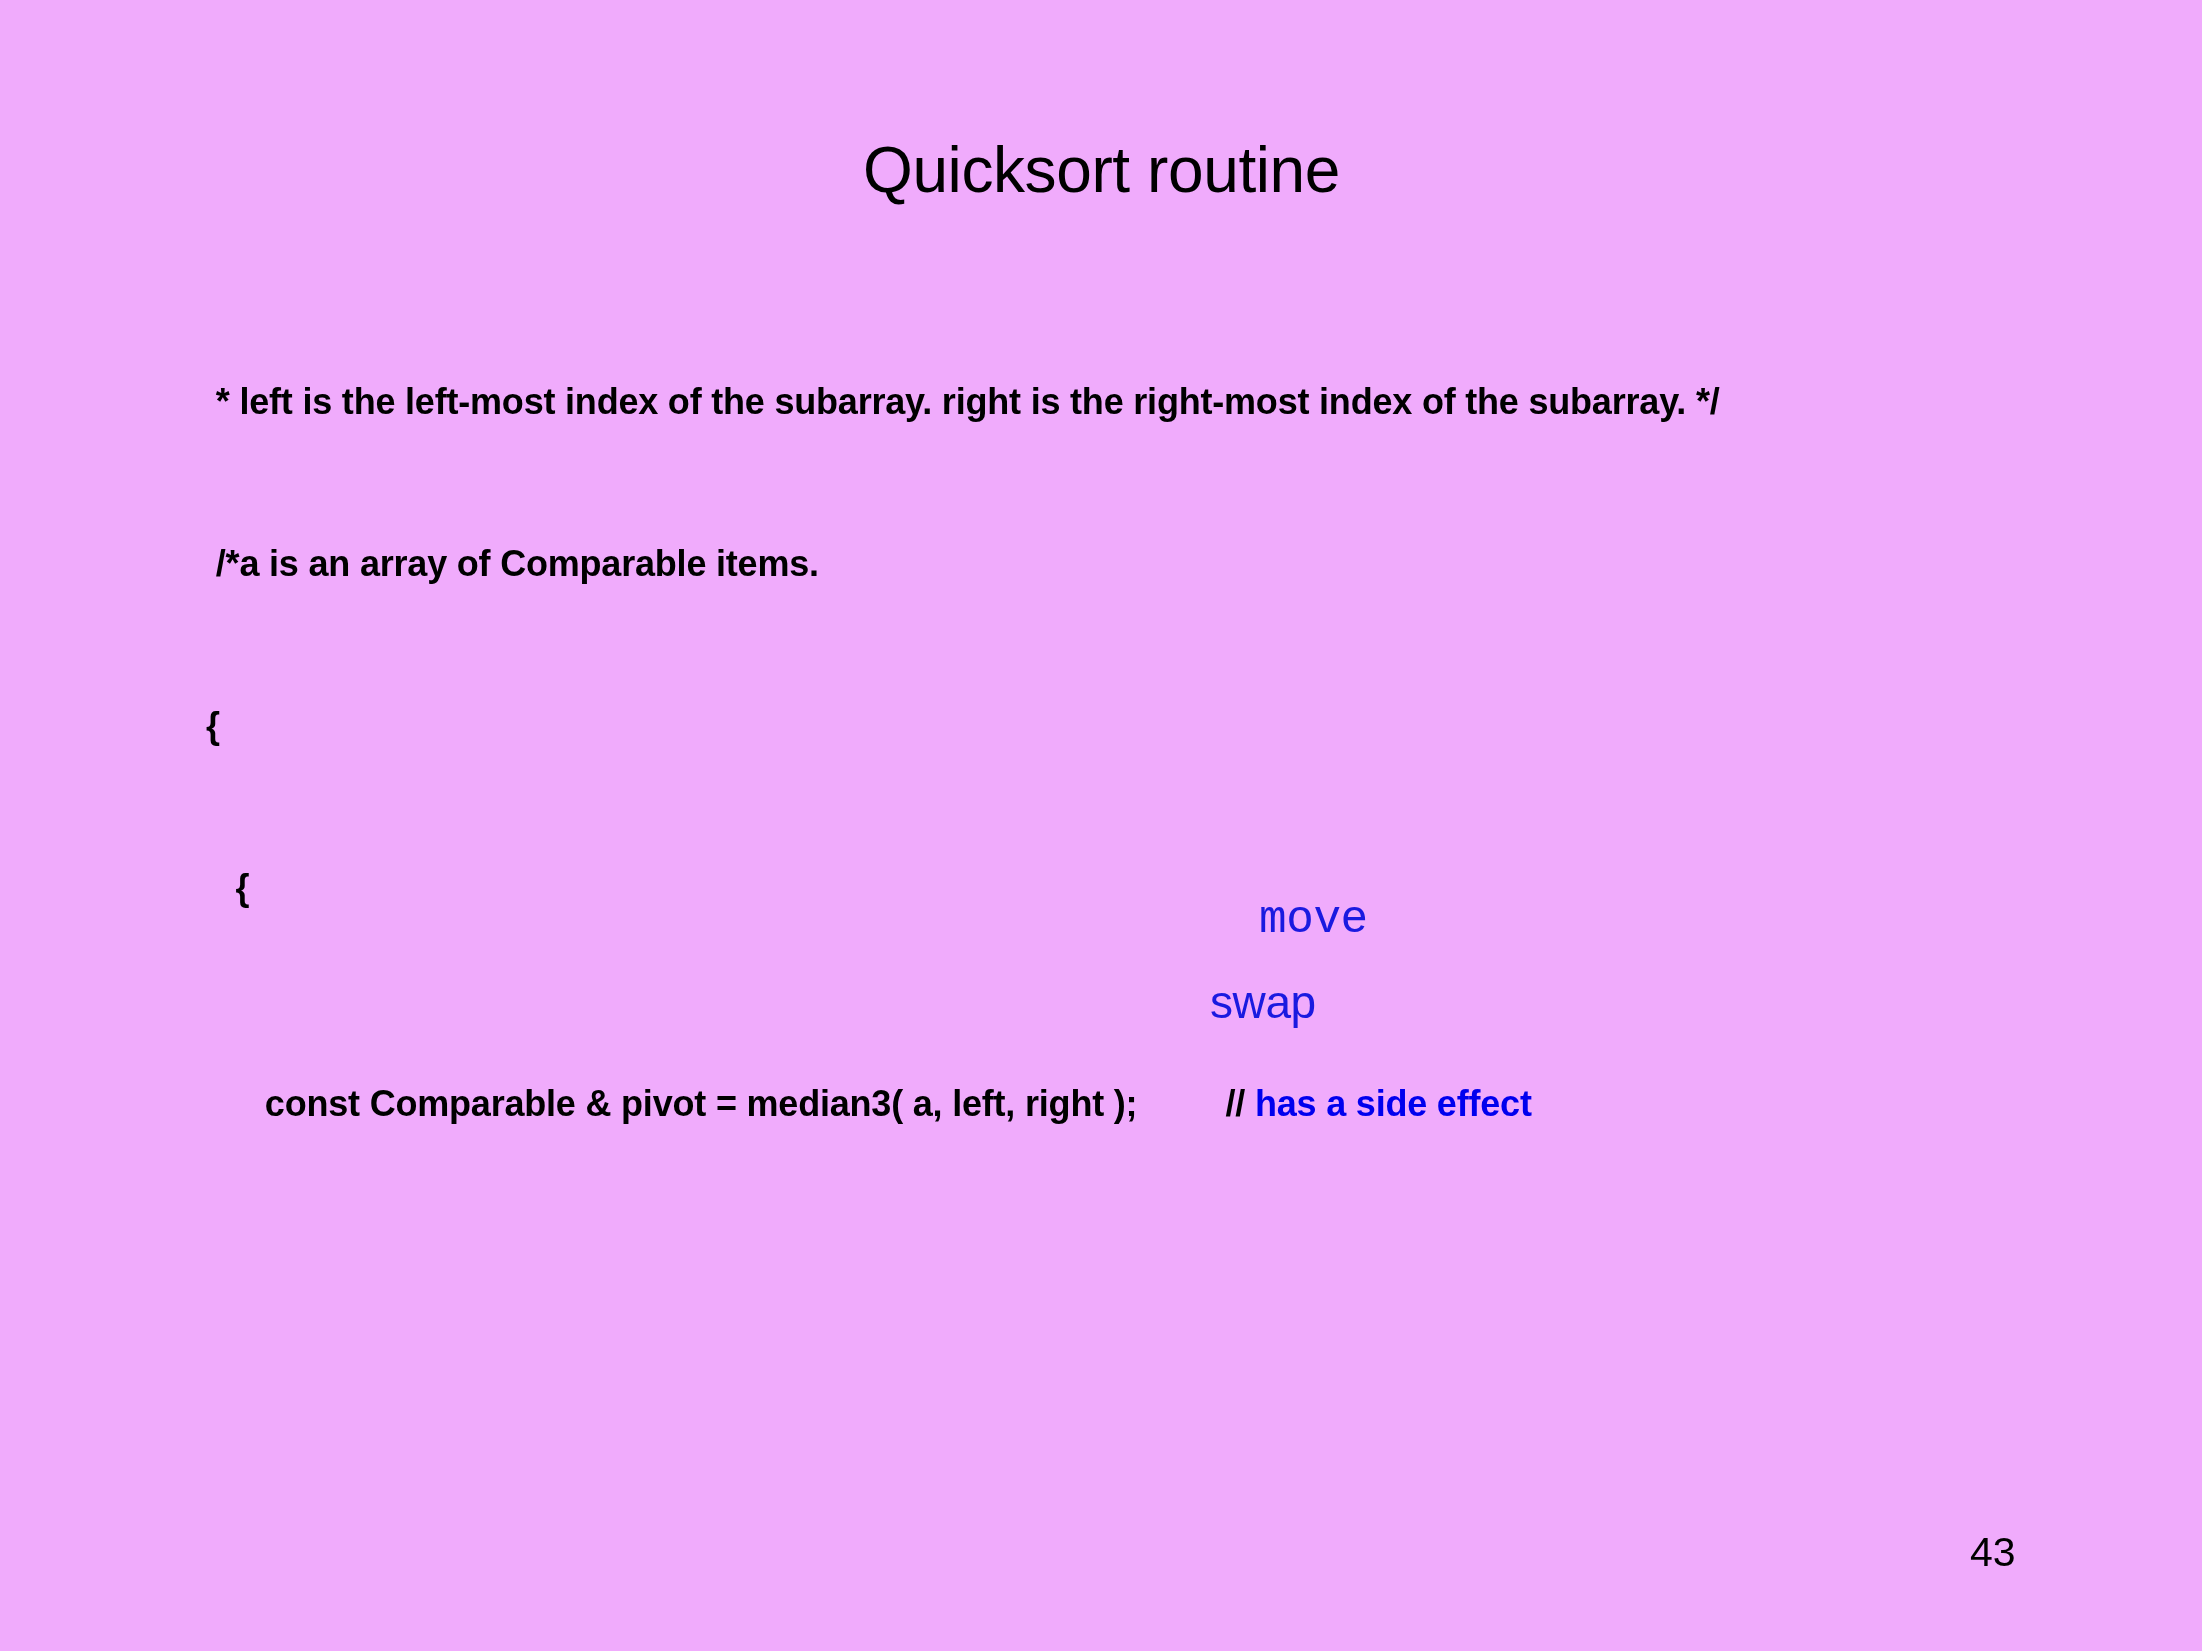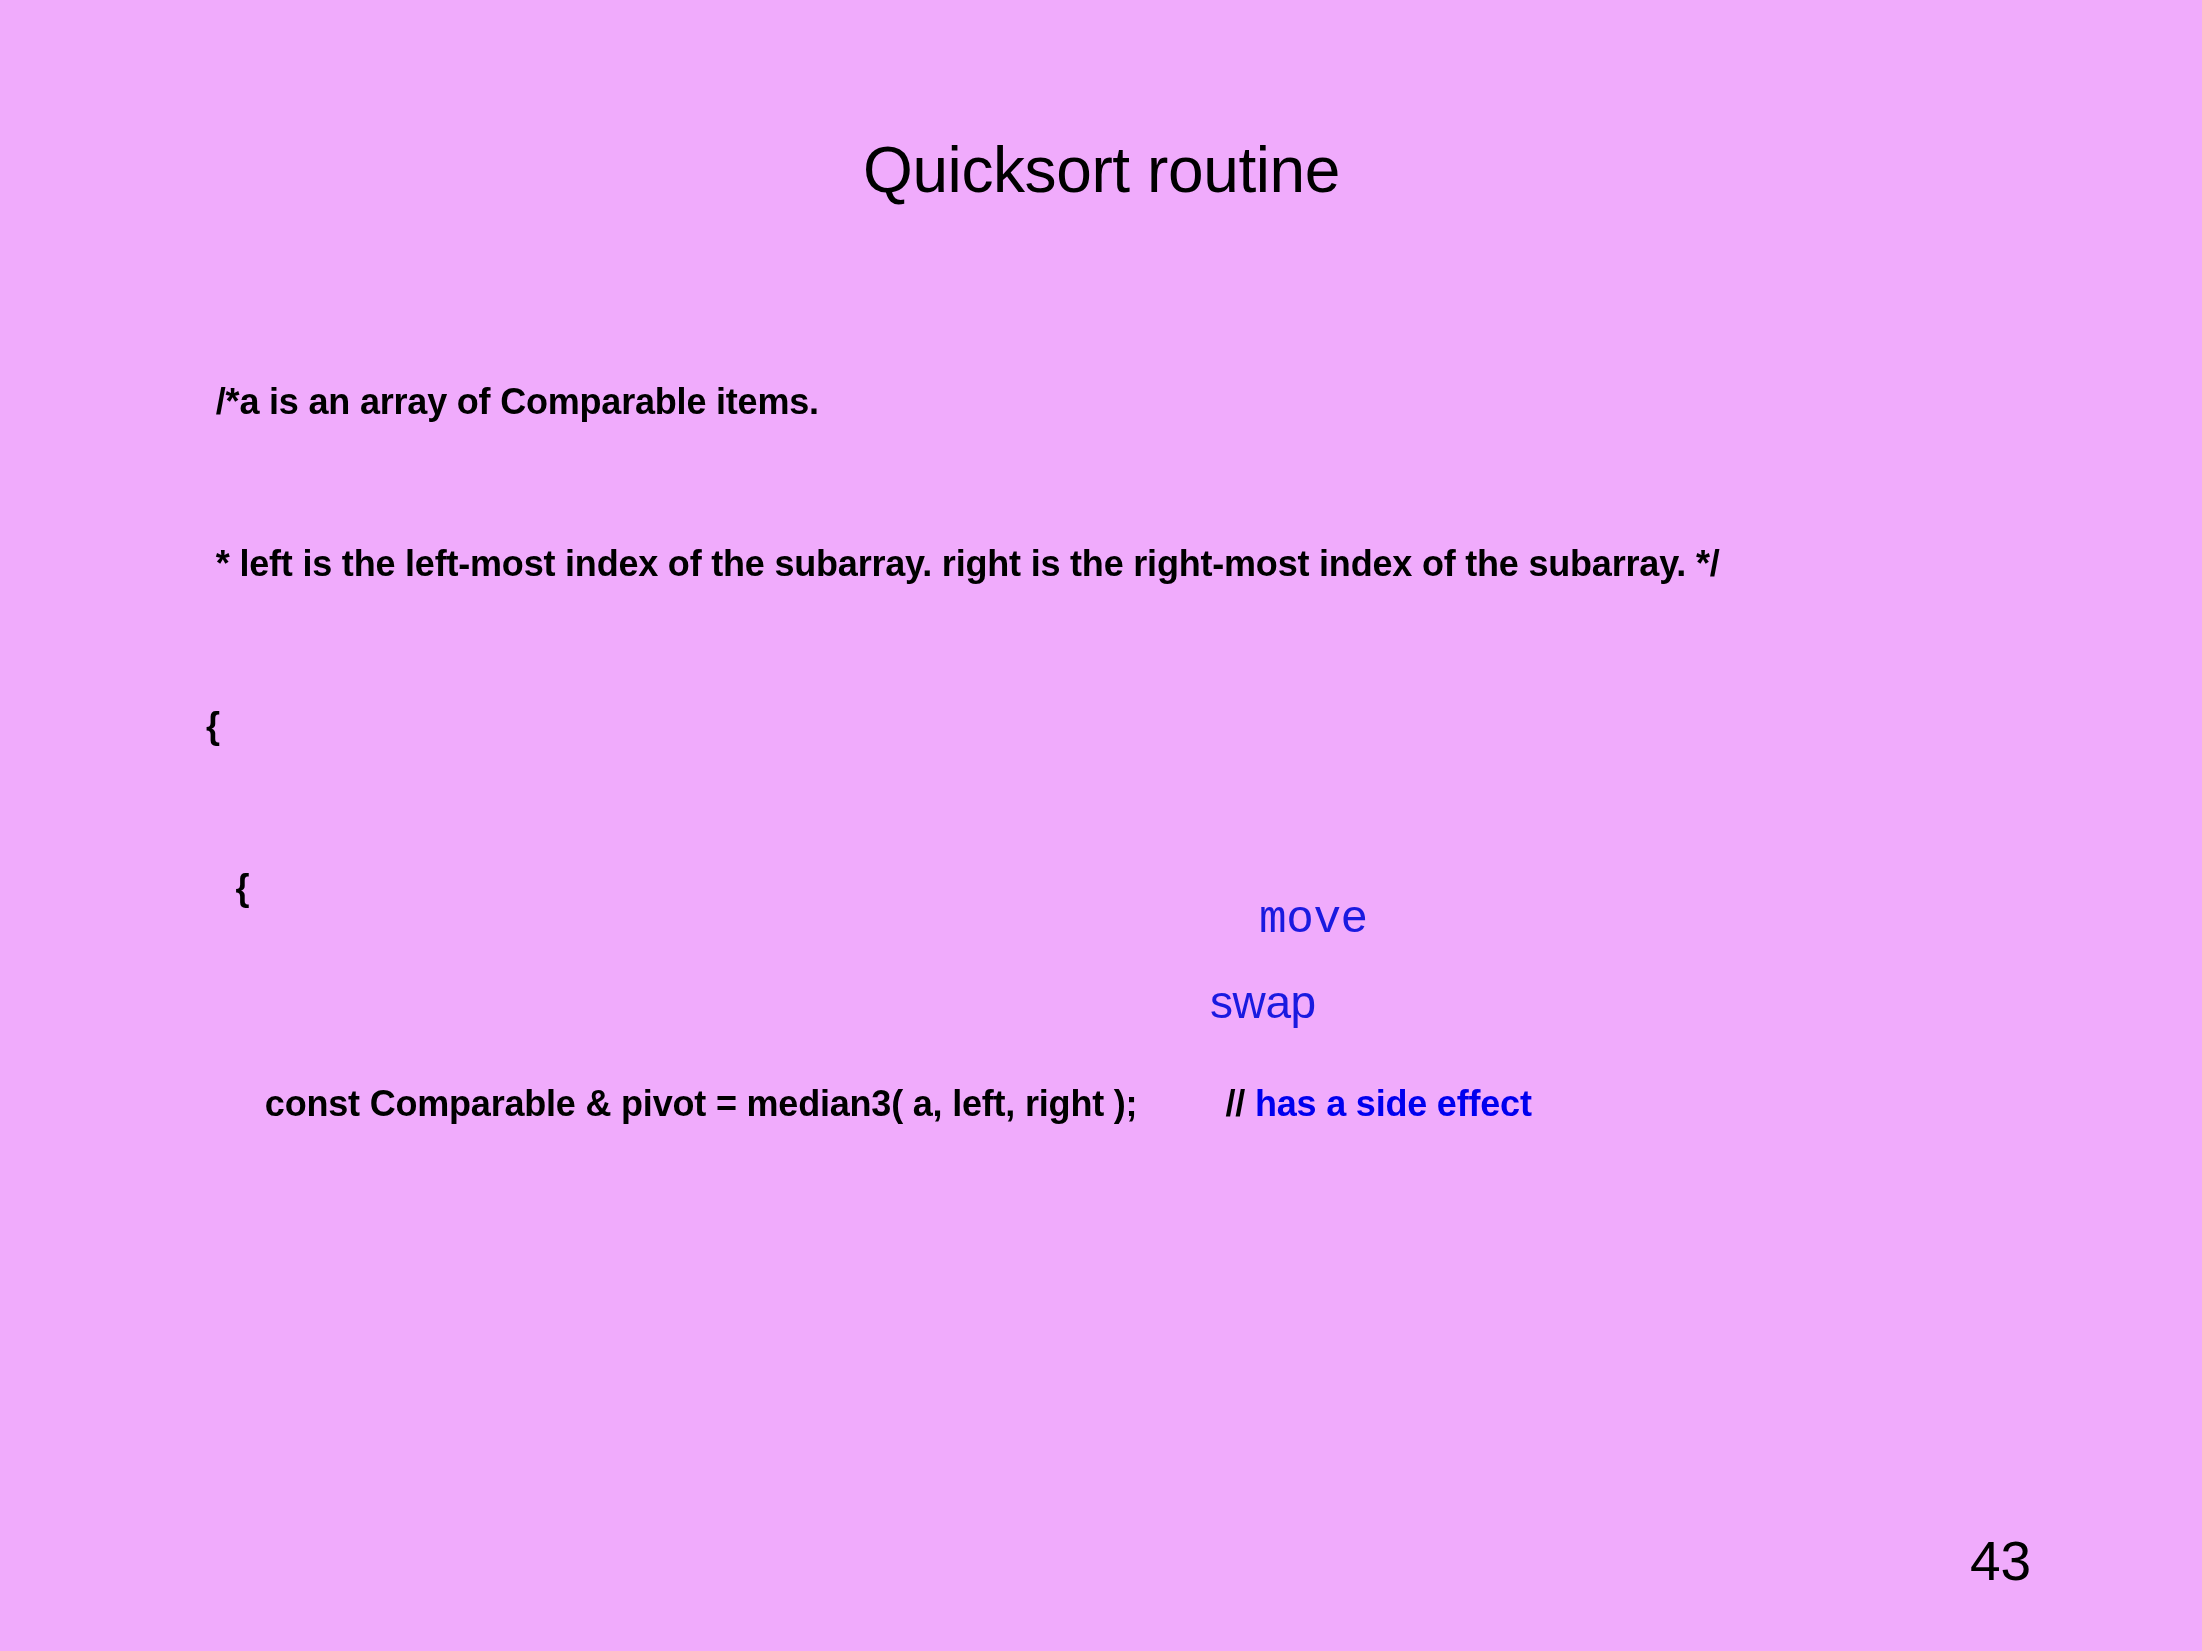--- a/index.html
+++ b/index.html
@@ -71,36 +71,36 @@
     letter-spacing: -0.4px;
   }
   #annotation-move { left: 1259px; top: 897px; font-family: Liberation Mono, monospace; }
   #annotation-swap { left: 1210px; top: 979px; }
 
   
   #page-number {
     position: absolute;
     left: 1970px;
     top: 1529px;
-    font-size: 55px;
+    font-size: 41px;
     font-weight: normal;
     color: #000000;
     white-space: pre;
   }
 </style>
 </head>
 <body>
 
 <div id="slide">
 
   <h1 id="slide-title">Quicksort routine</h1>
 
   <div id="code-block">
+    <span class="code-line"> * left is the left-most index of the subarray. right is the right-most index of the subarray. */</span>
     <span class="code-line"> /*a is an array of Comparable items.</span>
-    <span class="code-line"> * left is the left-most index of the subarray. right is the right-most index of the subarray. */</span>
     <span class="code-line">{</span>
     <span class="code-line">   {</span>
 
     <span class="code-line"><span>      const Comparable &amp; pivot = median3( a, left, right );</span><span>         // </span><span class="cmt-blue">has a side effect</span></span>
 
     
     
     
     
     

